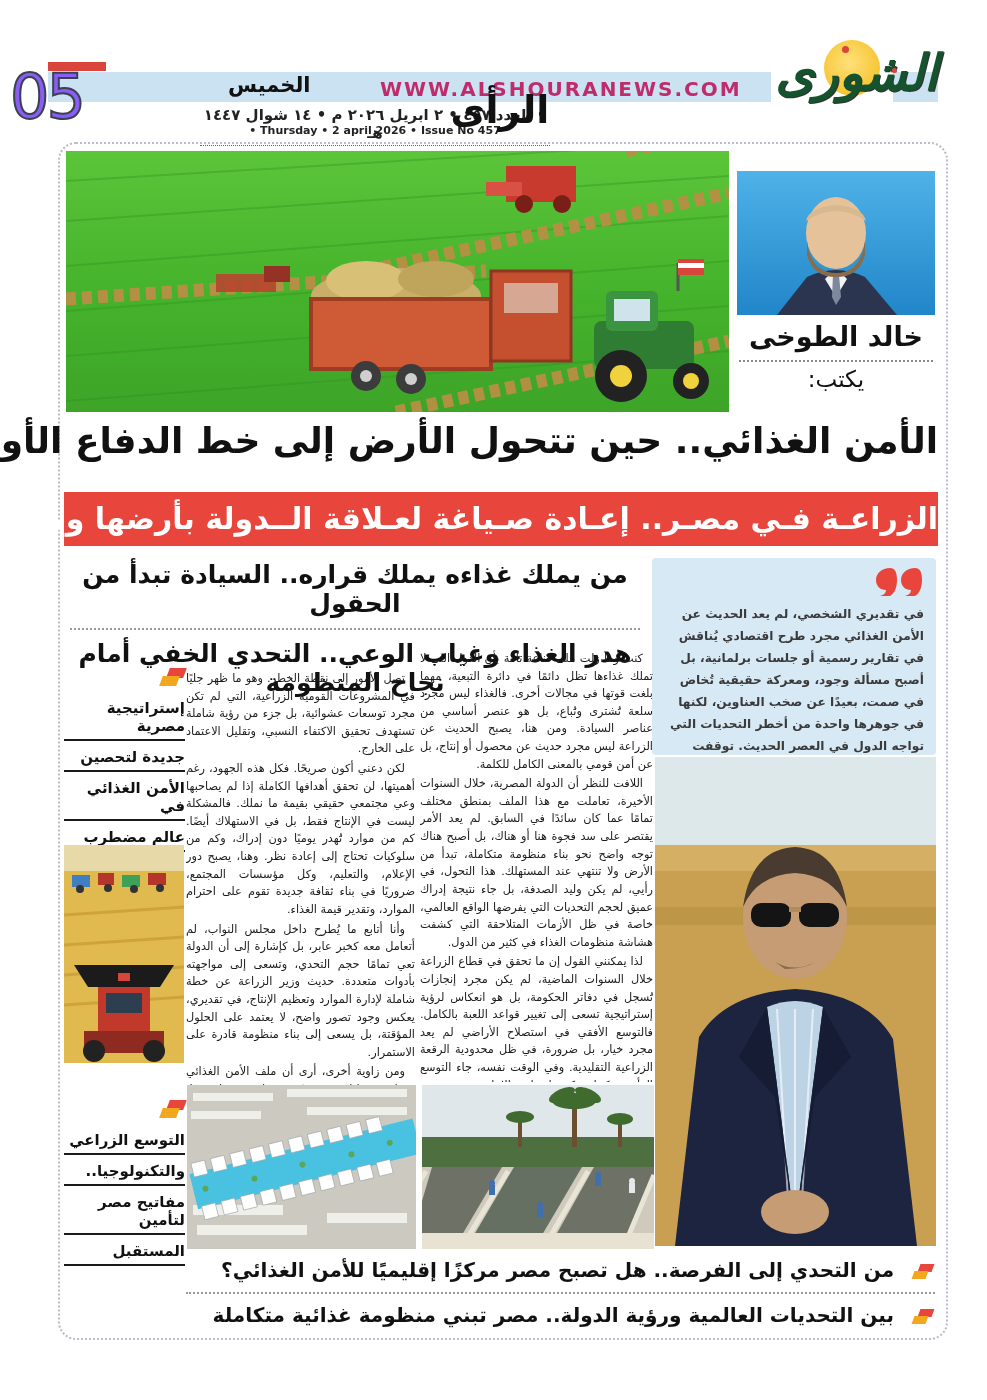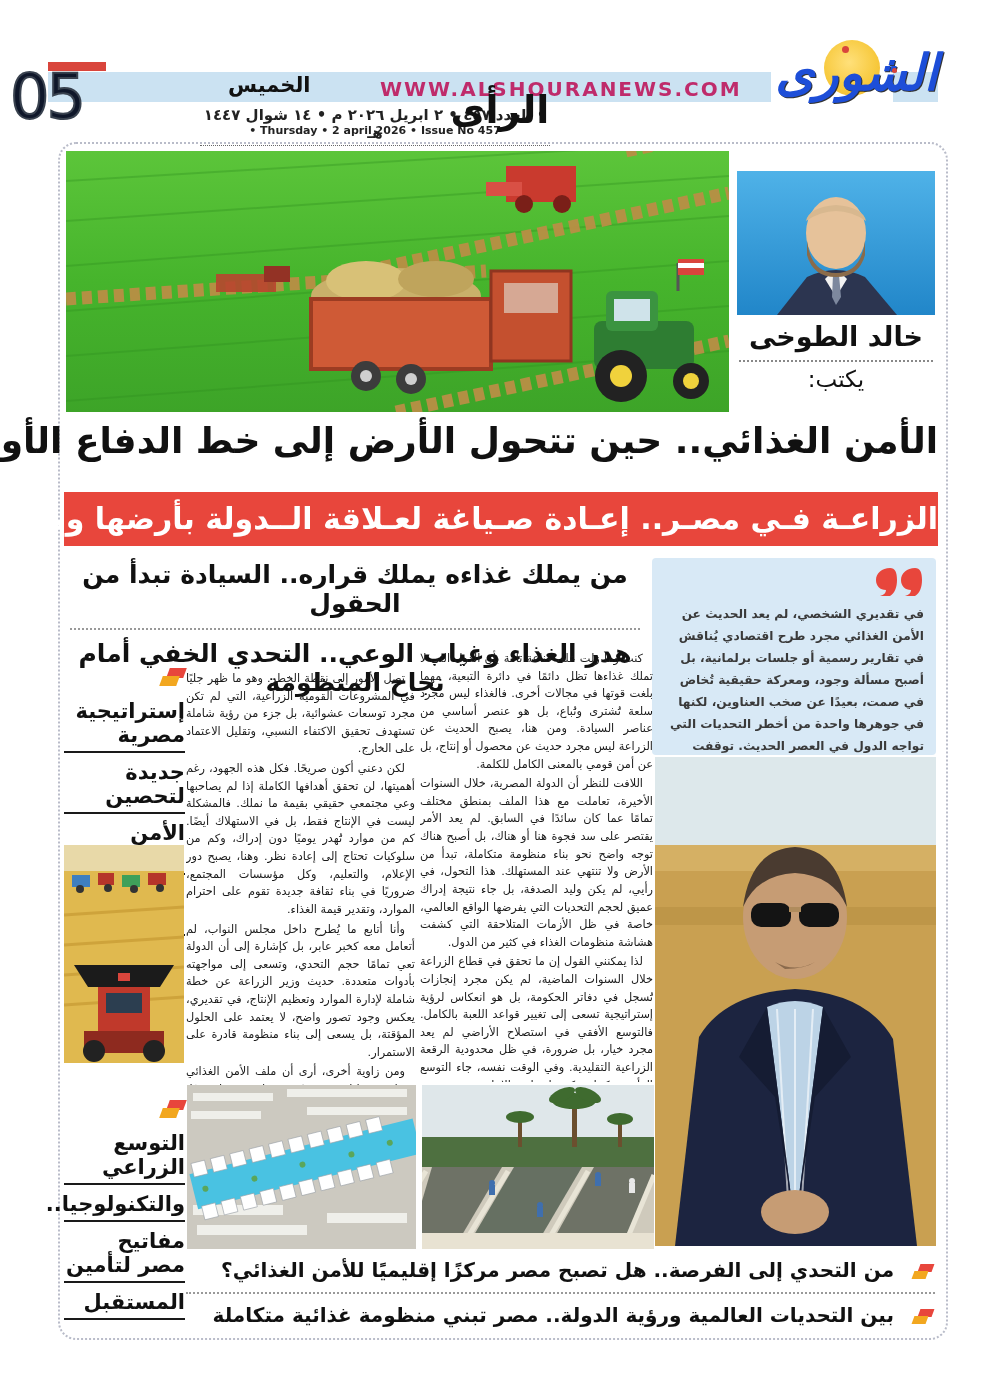--- a/index.html
+++ b/index.html
@@ -7,31 +7,31 @@
     width:987px;height:1400px;position:relative;background:#fff;overflow:hidden;
     font-family:"DejaVu Sans","Liberation Sans",sans-serif;color:#111;
   }
   .abs{position:absolute;}
   
   .red-tab{left:48px;top:62px;width:58px;height:9px;background:#d9453c;}
   .blue-bar{top:72px;height:30px;background:#cbe2f2;}
   .bar-a{left:48px;width:723px;}
   .bar-b{left:893px;width:45px;}
   .page-num{left:10px;top:66px;font-size:62px;line-height:1;font-weight:400;
-    color:#0f172a;-webkit-text-stroke:2px #39424f;letter-spacing:-3px;}
+    color:#8b5cf6;-webkit-text-stroke:2px #39424f;letter-spacing:-3px;}
   .day{left:228px;top:73px;font-size:21px;font-weight:800;direction:rtl;}
   .site{left:380px;top:77px;font-size:20px;font-weight:700;letter-spacing:2px;color:#be185d;opacity:.9;}
   .dates{left:200px;top:106px;width:350px;text-align:center;font-size:15px;direction:rtl;
     padding-bottom:3px;border-bottom:1px dotted #666;color:#222;font-weight:700;}
   .dates-en{left:200px;top:124px;width:350px;text-align:center;font-size:11px;font-weight:700;color:#222;}
   .logo-wrap{left:772px;top:38px;width:168px;height:84px;}
   .logo-sun{position:absolute;left:52px;top:2px;width:56px;height:56px;border-radius:50%;
     background:radial-gradient(circle at 45% 40%, #ffe07a 0%, #f7c93d 60%, #f0b32a 100%);}
   .logo-text{position:absolute;right:2px;top:10px;font-size:50px;font-weight:900;font-style:italic;
-    color:#1d4ed8;direction:rtl;line-height:1;text-shadow:1px 1px 0 #333;}
+    color:#14532d;direction:rtl;line-height:1;text-shadow:1px 1px 0 #333;}
   .logo-dot{position:absolute;width:7px;height:7px;border-radius:50%;background:#d9453c;}
   .section-title{left:395px;top:88px;width:210px;text-align:center;font-size:38px;font-weight:700;direction:rtl;}
   
   .frame{left:58px;top:142px;width:886px;height:1194px;border:2px dotted #b9bcc9;border-radius:18px;}
   .photo{display:block;}
   
   .author-box{left:737px;top:151px;width:198px;text-align:center;direction:rtl;margin-top:20px;}
   .author-name{font-size:27px;font-weight:900;margin-top:6px;}
   .author-sep{border-top:2px dotted #888;margin:8px 2px 4px;}
   .writes{font-size:23px;font-weight:400;}
@@ -49,21 +49,21 @@
   .intro-text{position:absolute;top:46px;right:12px;left:10px;direction:rtl;text-align:right;
     font-size:12.2px;line-height:1.8;font-weight:600;color:#3a3a3a;}
   
   .bodycol{top:650px;height:432px;direction:rtl;text-align:justify;font-size:11.3px;
     line-height:1.56;color:#1b1b1b;overflow:hidden;}
   .col-b{left:420px;width:233px;}
   .col-c{left:186px;width:229px;margin-top:20px;}
   .bodycol p{margin:0 0 2px;text-indent:10px;}
   
   .side-note{left:64px;width:121px;direction:rtl;text-align:right;}
-  .side-note .lines span{display:block;font-size:21px;font-weight:800;padding:7px 0 4px;
+  .side-note .lines span{display:block;font-size:15px;font-weight:800;padding:7px 0 4px;
     border-bottom:2px solid #1a1a1a;}
   .ribbon{position:relative;display:inline-block;width:28px;height:20px;}
   .ribbon i{position:absolute;display:block;width:17px;height:10px;transform:skewX(-20deg);}
   .ribbon .r1{right:0;top:0;background:#e8463c;}
   .ribbon .r2{right:7px;top:8px;background:#f2a71f;}
   .ribbon.small{width:24px;height:16px;vertical-align:middle;margin-right:2px;margin-left:8px;}
   .ribbon.small i{width:14px;height:8px;}
   .ribbon.small .r2{right:6px;top:7px;}
   
   .bottom-block{left:186px;top:1256px;width:749px;direction:rtl;text-align:right;}

